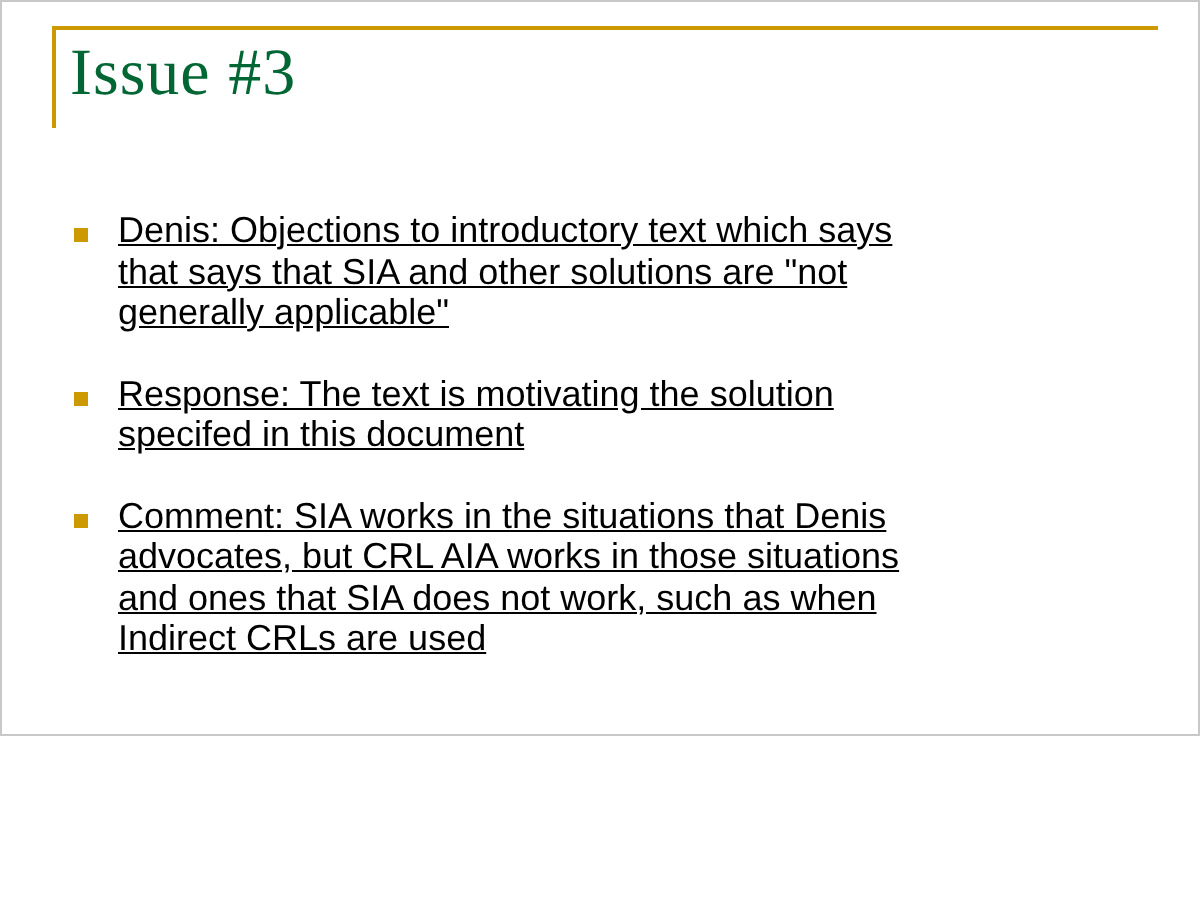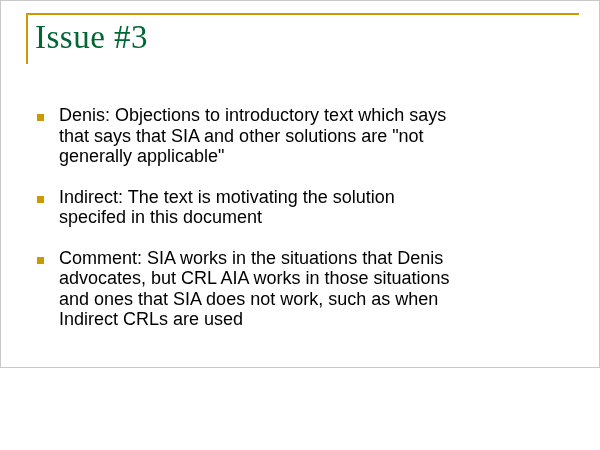--- a/index.html
+++ b/index.html
@@ -56,20 +56,21 @@
   #bullet-list {
     position: absolute;
     left: 36px;
     top: 104px;
     width: 530px;
   }
   .bullet-item {
     position: relative;
     padding-left: 22px;
     margin-bottom: 20px;
+    text-decoration: underline;
   }
   .bullet-item:last-child {
     margin-bottom: 0;
   }
   .bullet-marker {
     position: absolute;
     left: 0;
     top: 9px;
     width: 7px;
     height: 7px;
@@ -108,21 +109,21 @@
 
     <div class="bullet-item">
       <span class="bullet-marker"></span>
       <span class="bullet-text">Denis: Objections to introductory text which says
 that says that SIA and other solutions are "not
 generally applicable"</span>
     </div>
 
     <div class="bullet-item">
       <span class="bullet-marker"></span>
-      <span class="bullet-text">Indirect: The text is motivating the solution
+      <span class="bullet-text">Response: The text is motivating the solution
 specifed in this document</span>
     </div>
 
     <div class="bullet-item">
       <span class="bullet-marker"></span>
       <span class="bullet-text">Comment: SIA works in the situations that Denis
 advocates, but CRL AIA works in those situations
 and ones that SIA does not work, such as when
 Indirect CRLs are used</span>
     </div>

